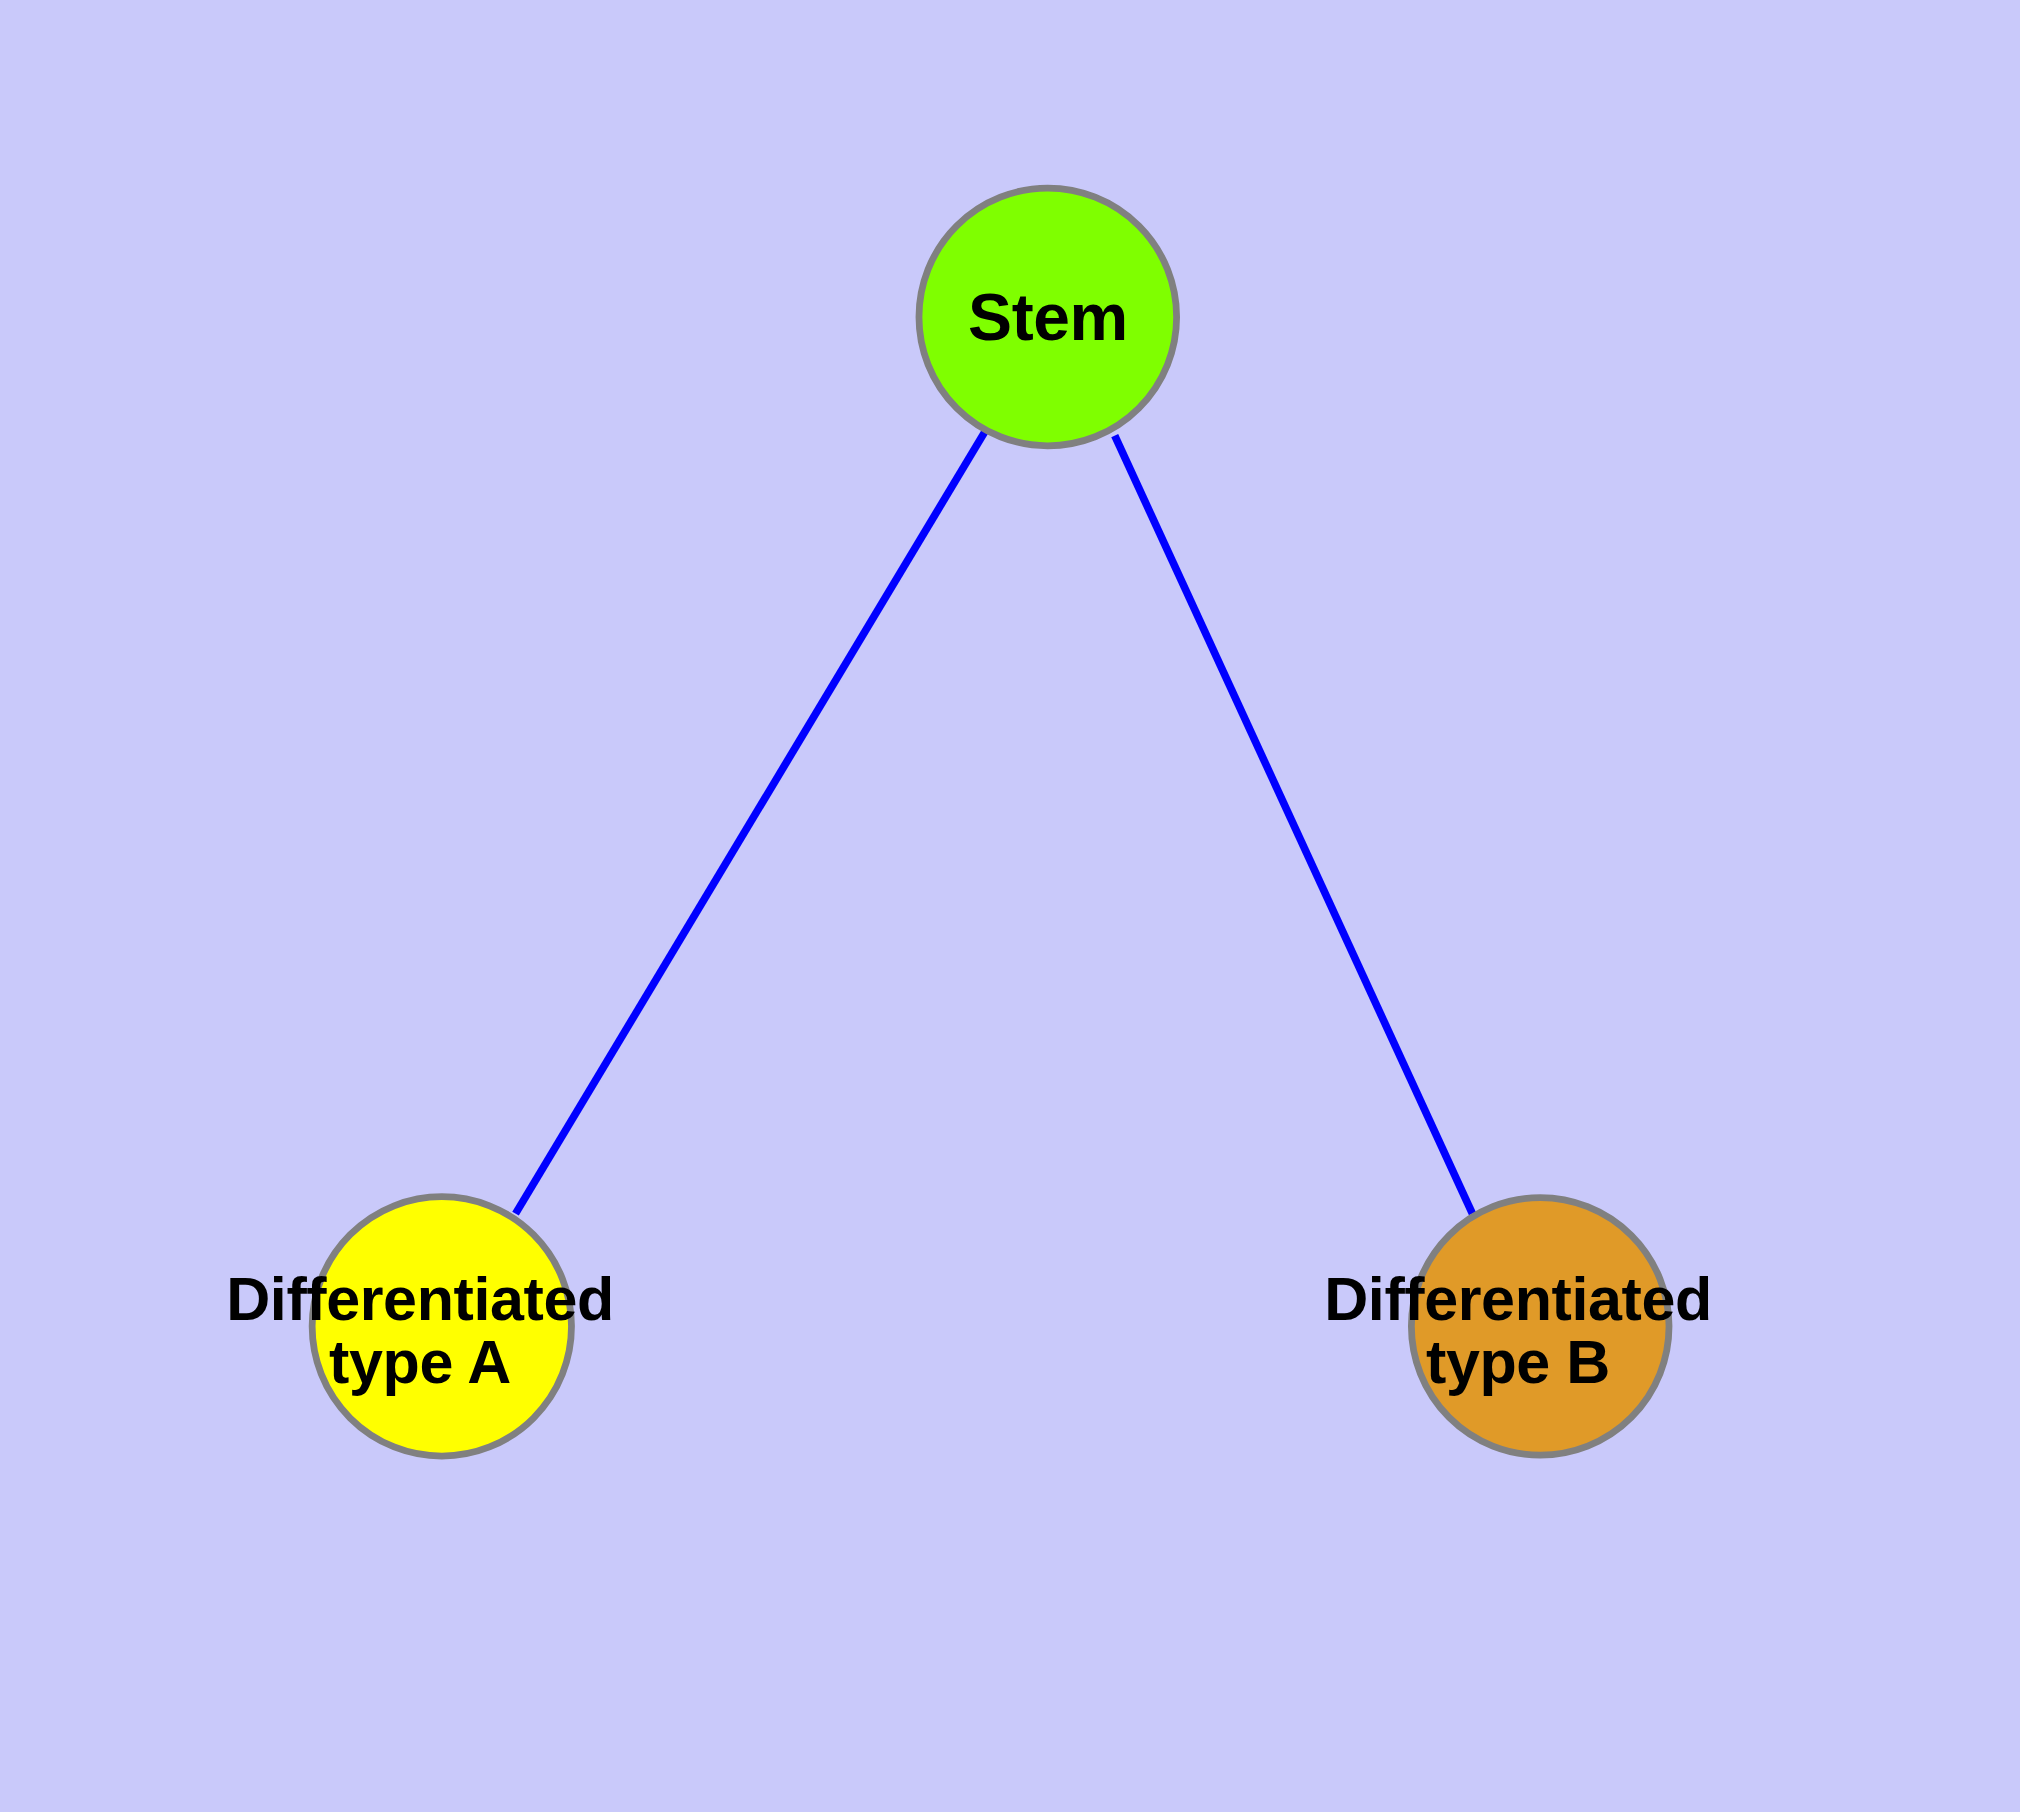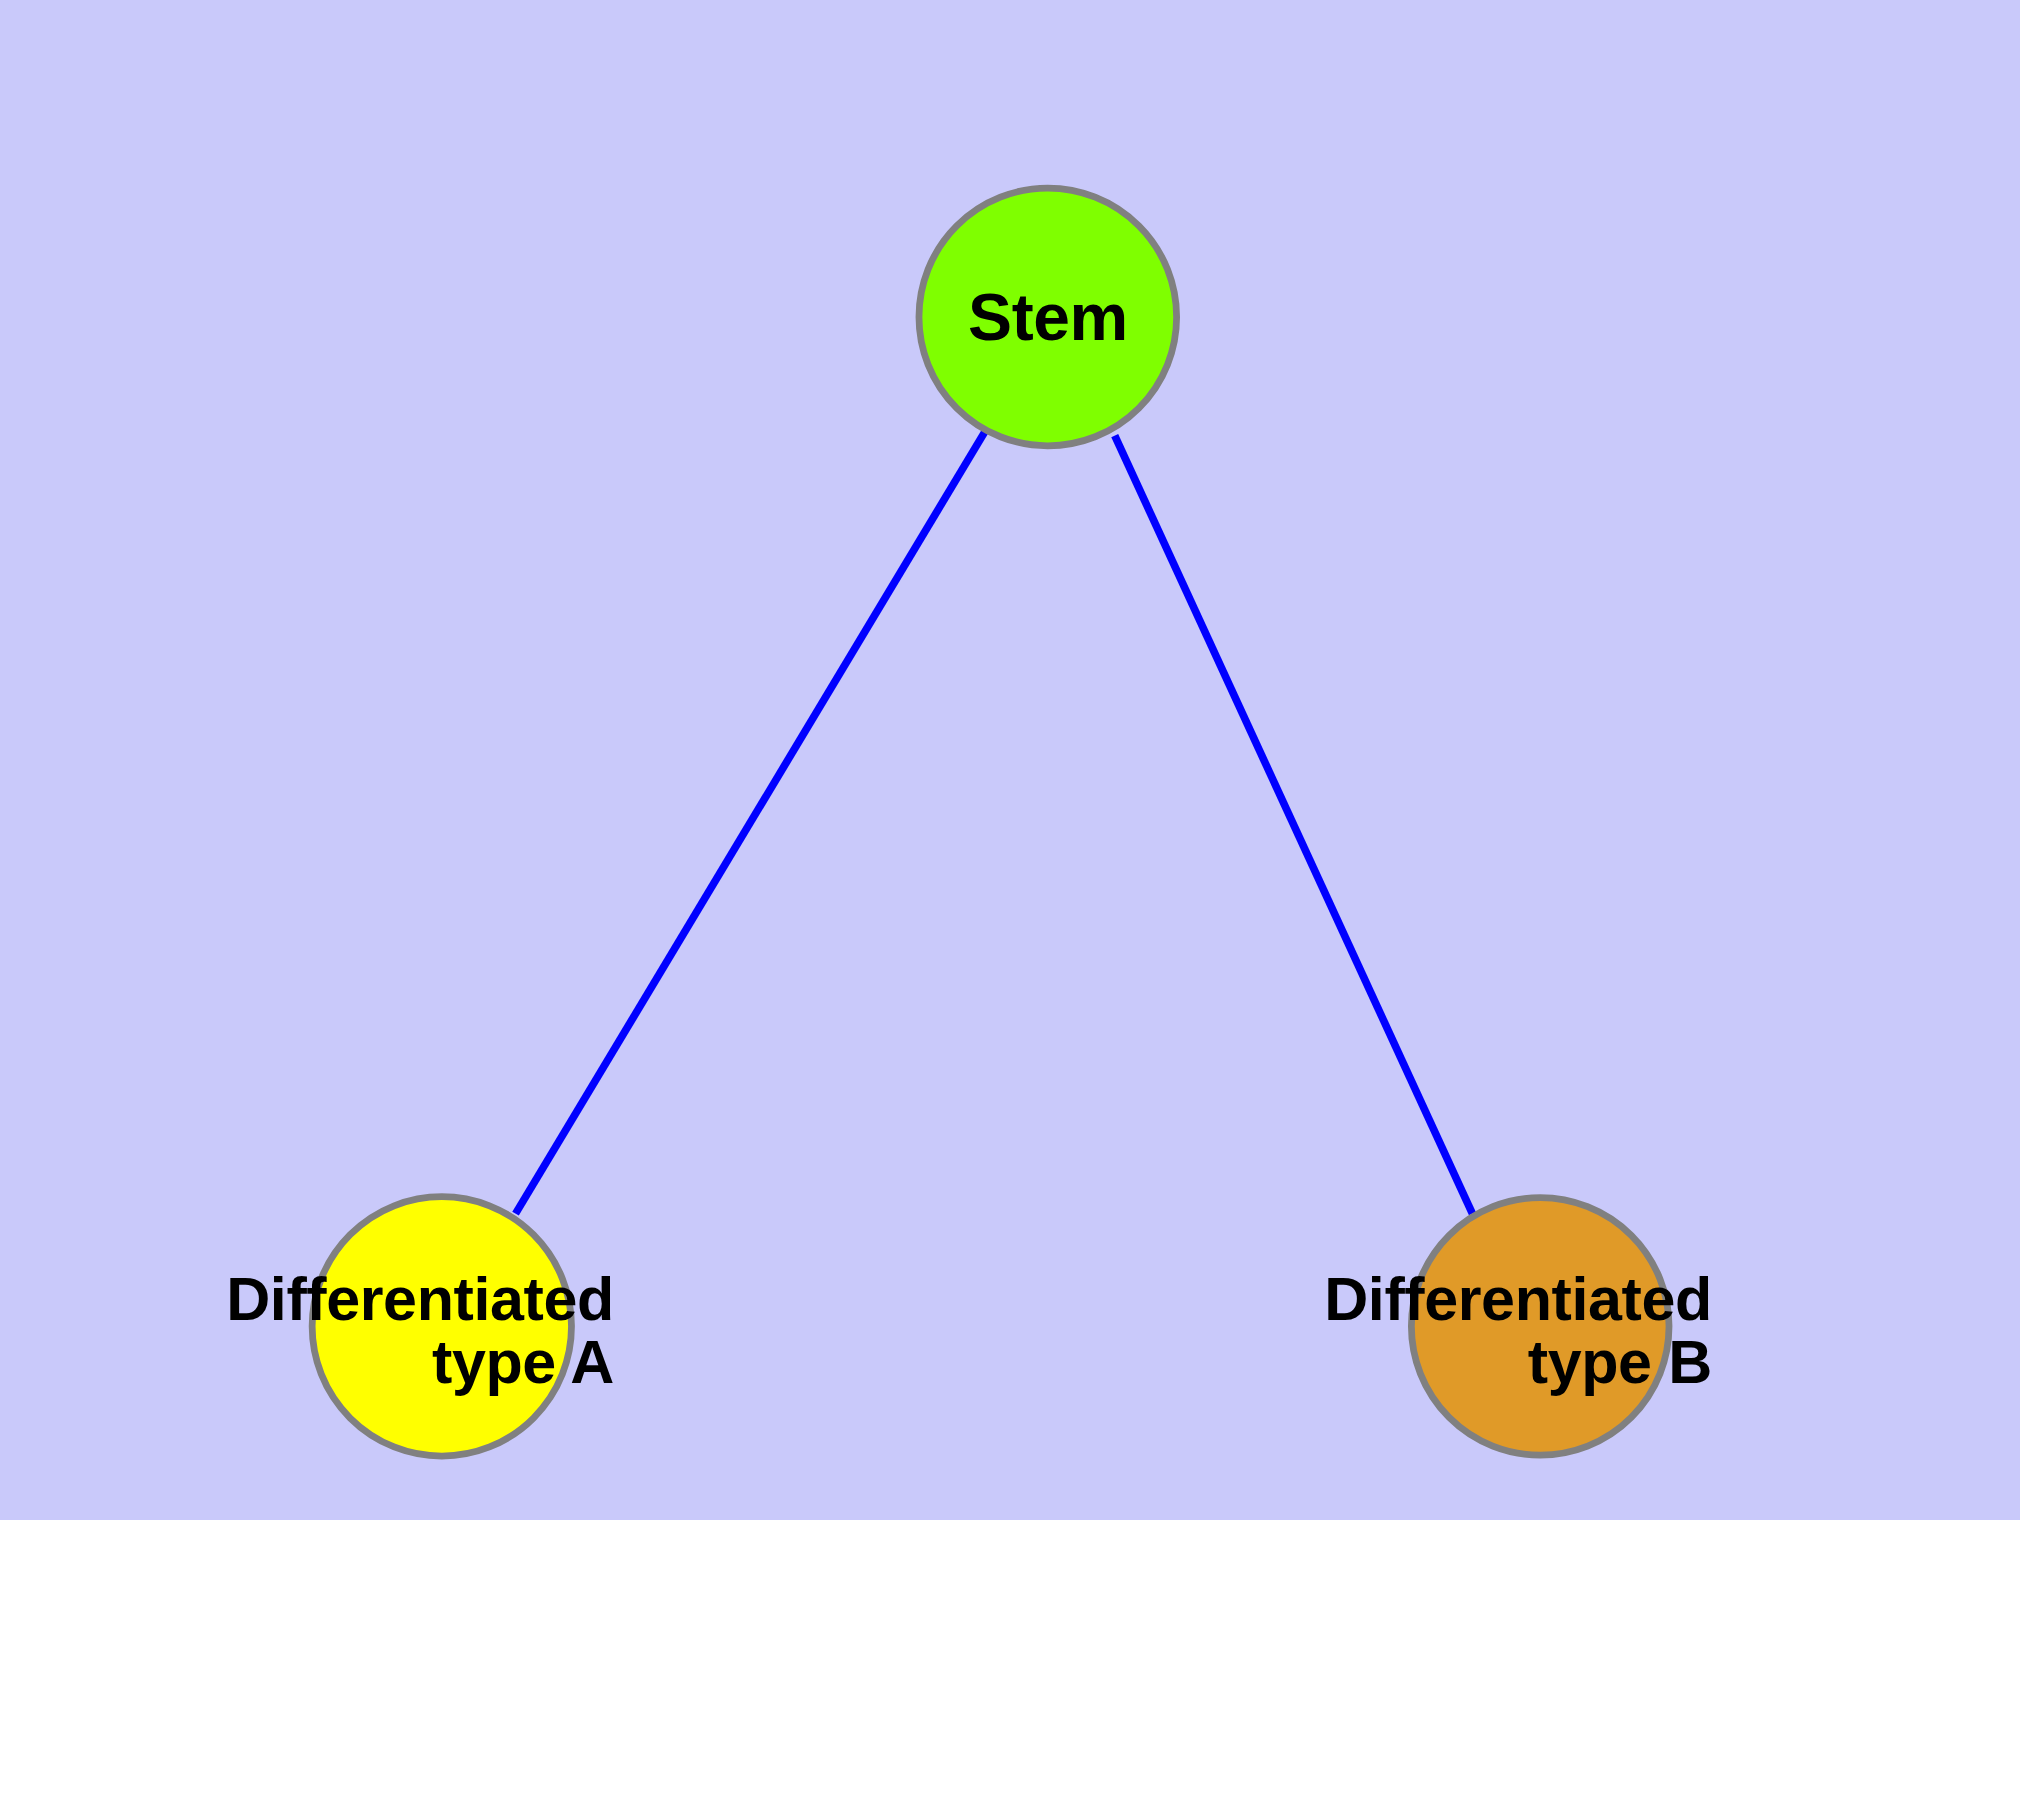--- a/index.html
+++ b/index.html
@@ -39,27 +39,26 @@
     white-space: pre;
     pointer-events: none;
     transform: translate(-50%, -50%);
     letter-spacing: -0.4px;
   }
   .node-label.root {
     font-size: 66px;
   }
   .node-label.leaf {
     font-size: 61px;
-    text-align: right;
   }
 </style>
 </head>
 <body>
 
-<div id="canvas" style="width: 2021px; height: 1520px;">
+<div id="canvas" style="width: 2021px; height: 1812px;">
 
   <div id="graph-bg" style="background: rgb(201, 201, 250);"></div>
 
   <svg id="graph-svg" viewBox="0 0 2384 2138" xmlns="http://www.w3.org/2000/svg">
     <g id="edges-group">
         <line x1="1162" y1="509" x2="608" y2="1432" stroke="#0000FF" stroke-width="9" stroke-linecap="butt"></line>
         <line x1="1315" y1="514" x2="1737" y2="1432" stroke="#0000FF" stroke-width="9" stroke-linecap="butt"></line>
       </g>
     <g id="nodes-group">
         <circle cx="1236" cy="374" r="152" fill="#7FFF00" stroke="#808080" stroke-width="8"></circle>

